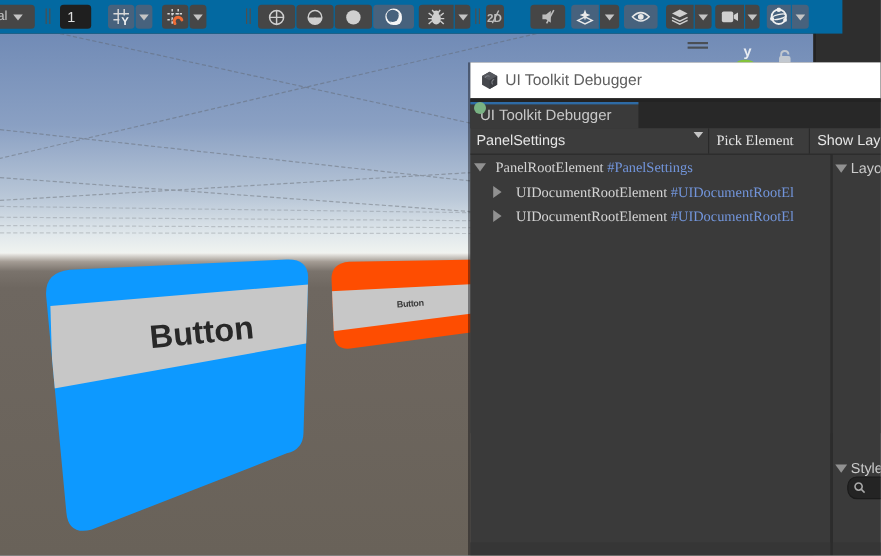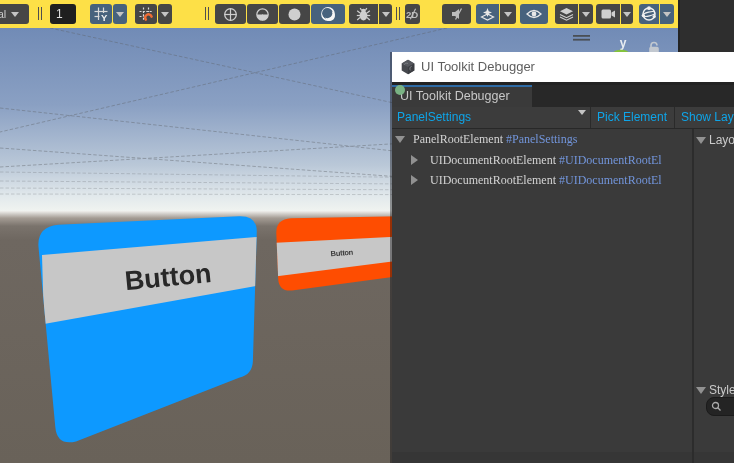--- a/index.html
+++ b/index.html
@@ -1,34 +1,34 @@
 <!DOCTYPE html>
 <html><head>
 <meta charset="utf-8">
 <style>
   html,body{margin:0;padding:0;}
   #root{position:relative;width:734px;height:463px;overflow:hidden;background:#2e2e2e;font-family:"Liberation Sans",sans-serif;}
   .abs{position:absolute;}
   
-  #tbar{position:absolute;left:0;top:0;width:678px;height:28px;background:#fde047;}
+  #tbar{position:absolute;left:0;top:0;width:678px;height:28px;background:#0369a1;padding-left:24px;}
   .tb{position:absolute;top:4px;height:20px;background:#464646;border-radius:3px;display:flex;align-items:center;justify-content:center;}
   .tb.blue{background:#47627d;}
   .tri{width:0;height:0;border-left:4px solid transparent;border-right:4px solid transparent;border-top:5px solid #c4c4c4;}
   .vsep{position:absolute;top:7px;height:13px;width:2px;border-left:1.5px solid #4f4f4f;border-right:1.5px solid #4f4f4f;background:transparent;}
   
   #dbg{position:absolute;left:392px;top:52px;width:342px;height:309px;background:#3a3a3a;}
   #dtitle{position:absolute;left:0;top:0;width:100%;height:30px;background:#ffffff;}
   #dtitle .t{position:absolute;left:29px;top:0;line-height:30px;font-size:13px;color:#5e5e5e;}
   #dtabs{position:absolute;left:0;top:30px;width:100%;height:25px;background:#282828;}
   #dtopline{position:absolute;left:0;top:0;width:100%;height:3px;background:#232323;}
   #dtab{position:absolute;left:0;top:3px;width:140px;height:20px;background:#3a3a3a;border-top:2px solid #2e6ba6;}
   #dtab .t{display:block;padding-left:8px;line-height:19px;font-size:12.5px;color:#c8c8c8;}
   #gdot{position:absolute;left:2.5px;top:3px;width:10px;height:10px;border-radius:50%;background:#79b283;}
   #drow{position:absolute;left:0;top:55px;width:100%;height:21px;background:#3c3c3c;border-bottom:1px solid #282828;}
-  #drow .lbl{position:absolute;top:0;line-height:21px;font-size:12px;color:#0ea5e9;white-space:nowrap;}
+  #drow .lbl{position:absolute;top:0;line-height:21px;font-size:12px;color:#e5e5e5;white-space:nowrap;}
   #drow .sep{position:absolute;top:0;width:1px;height:21px;background:#2a2a2a;}
   
   #tree{position:absolute;left:0;top:77px;width:300px;height:334px;overflow:hidden;background:#3a3a3a;font-family:Liberation Serif, serif;font-size:12px;white-space:nowrap;}
   .trow{position:absolute;height:20px;line-height:20px;color:#d4d4d4;}
   .blue2{color:#7295db;}
   .tri-d{position:absolute;width:0;height:0;border-left:5.5px solid transparent;border-right:5.5px solid transparent;border-top:7px solid #919191;}
   .tri-r{position:absolute;width:0;height:0;border-top:5.5px solid transparent;border-bottom:5.5px solid transparent;border-left:7px solid #919191;}
   #rpanel{position:absolute;left:302px;top:77px;width:40px;height:334px;background:#3a3a3a;overflow:hidden;}
   #bstrip{position:absolute;left:0;top:400px;width:342px;height:11px;background:#363636;}
   #vdiv{position:absolute;left:300px;top:77px;width:2px;height:334px;background:#2c2c2c;}
@@ -261,21 +261,21 @@
       <div id="dtopline"></div>
       <div id="dtab">
           <span class="t">UI Toolkit Debugger</span>
         </div>
       <div id="gdot"></div>
     </div>
     <div id="drow">
       <span class="lbl" style="left:5px;">PanelSettings</span>
       <span class="abs" style="left:186px;top:8px"><span class="tri"></span></span>
       <span class="sep" style="left:198px;"></span>
-      <span class="lbl" style="left:205px;">Pick Element</span>
+      <span class="lbl" style="left:205px;font-family:Liberation Serif, serif;">Pick Element</span>
       <span class="sep" style="left:282px;"></span>
       <span class="lbl" style="left:289px;">Show Layout</span>
     </div>
     <div id="tree">
       <span class="tri-d" style="left:3px;top:7px;"></span>
       <div class="trow" style="left:21px;top:0;">PanelRootElement <span class="blue2">#PanelSettings</span></div>
       <span class="tri-r" style="left:19px;top:26px;"></span>
       <div class="trow" style="left:38px;top:21px;">UIDocumentRootElement <span class="blue2">#UIDocumentRootEl</span></div>
       <span class="tri-r" style="left:19px;top:46px;"></span>
       <div class="trow" style="left:38px;top:41px;">UIDocumentRootElement <span class="blue2">#UIDocumentRootEl</span></div>

